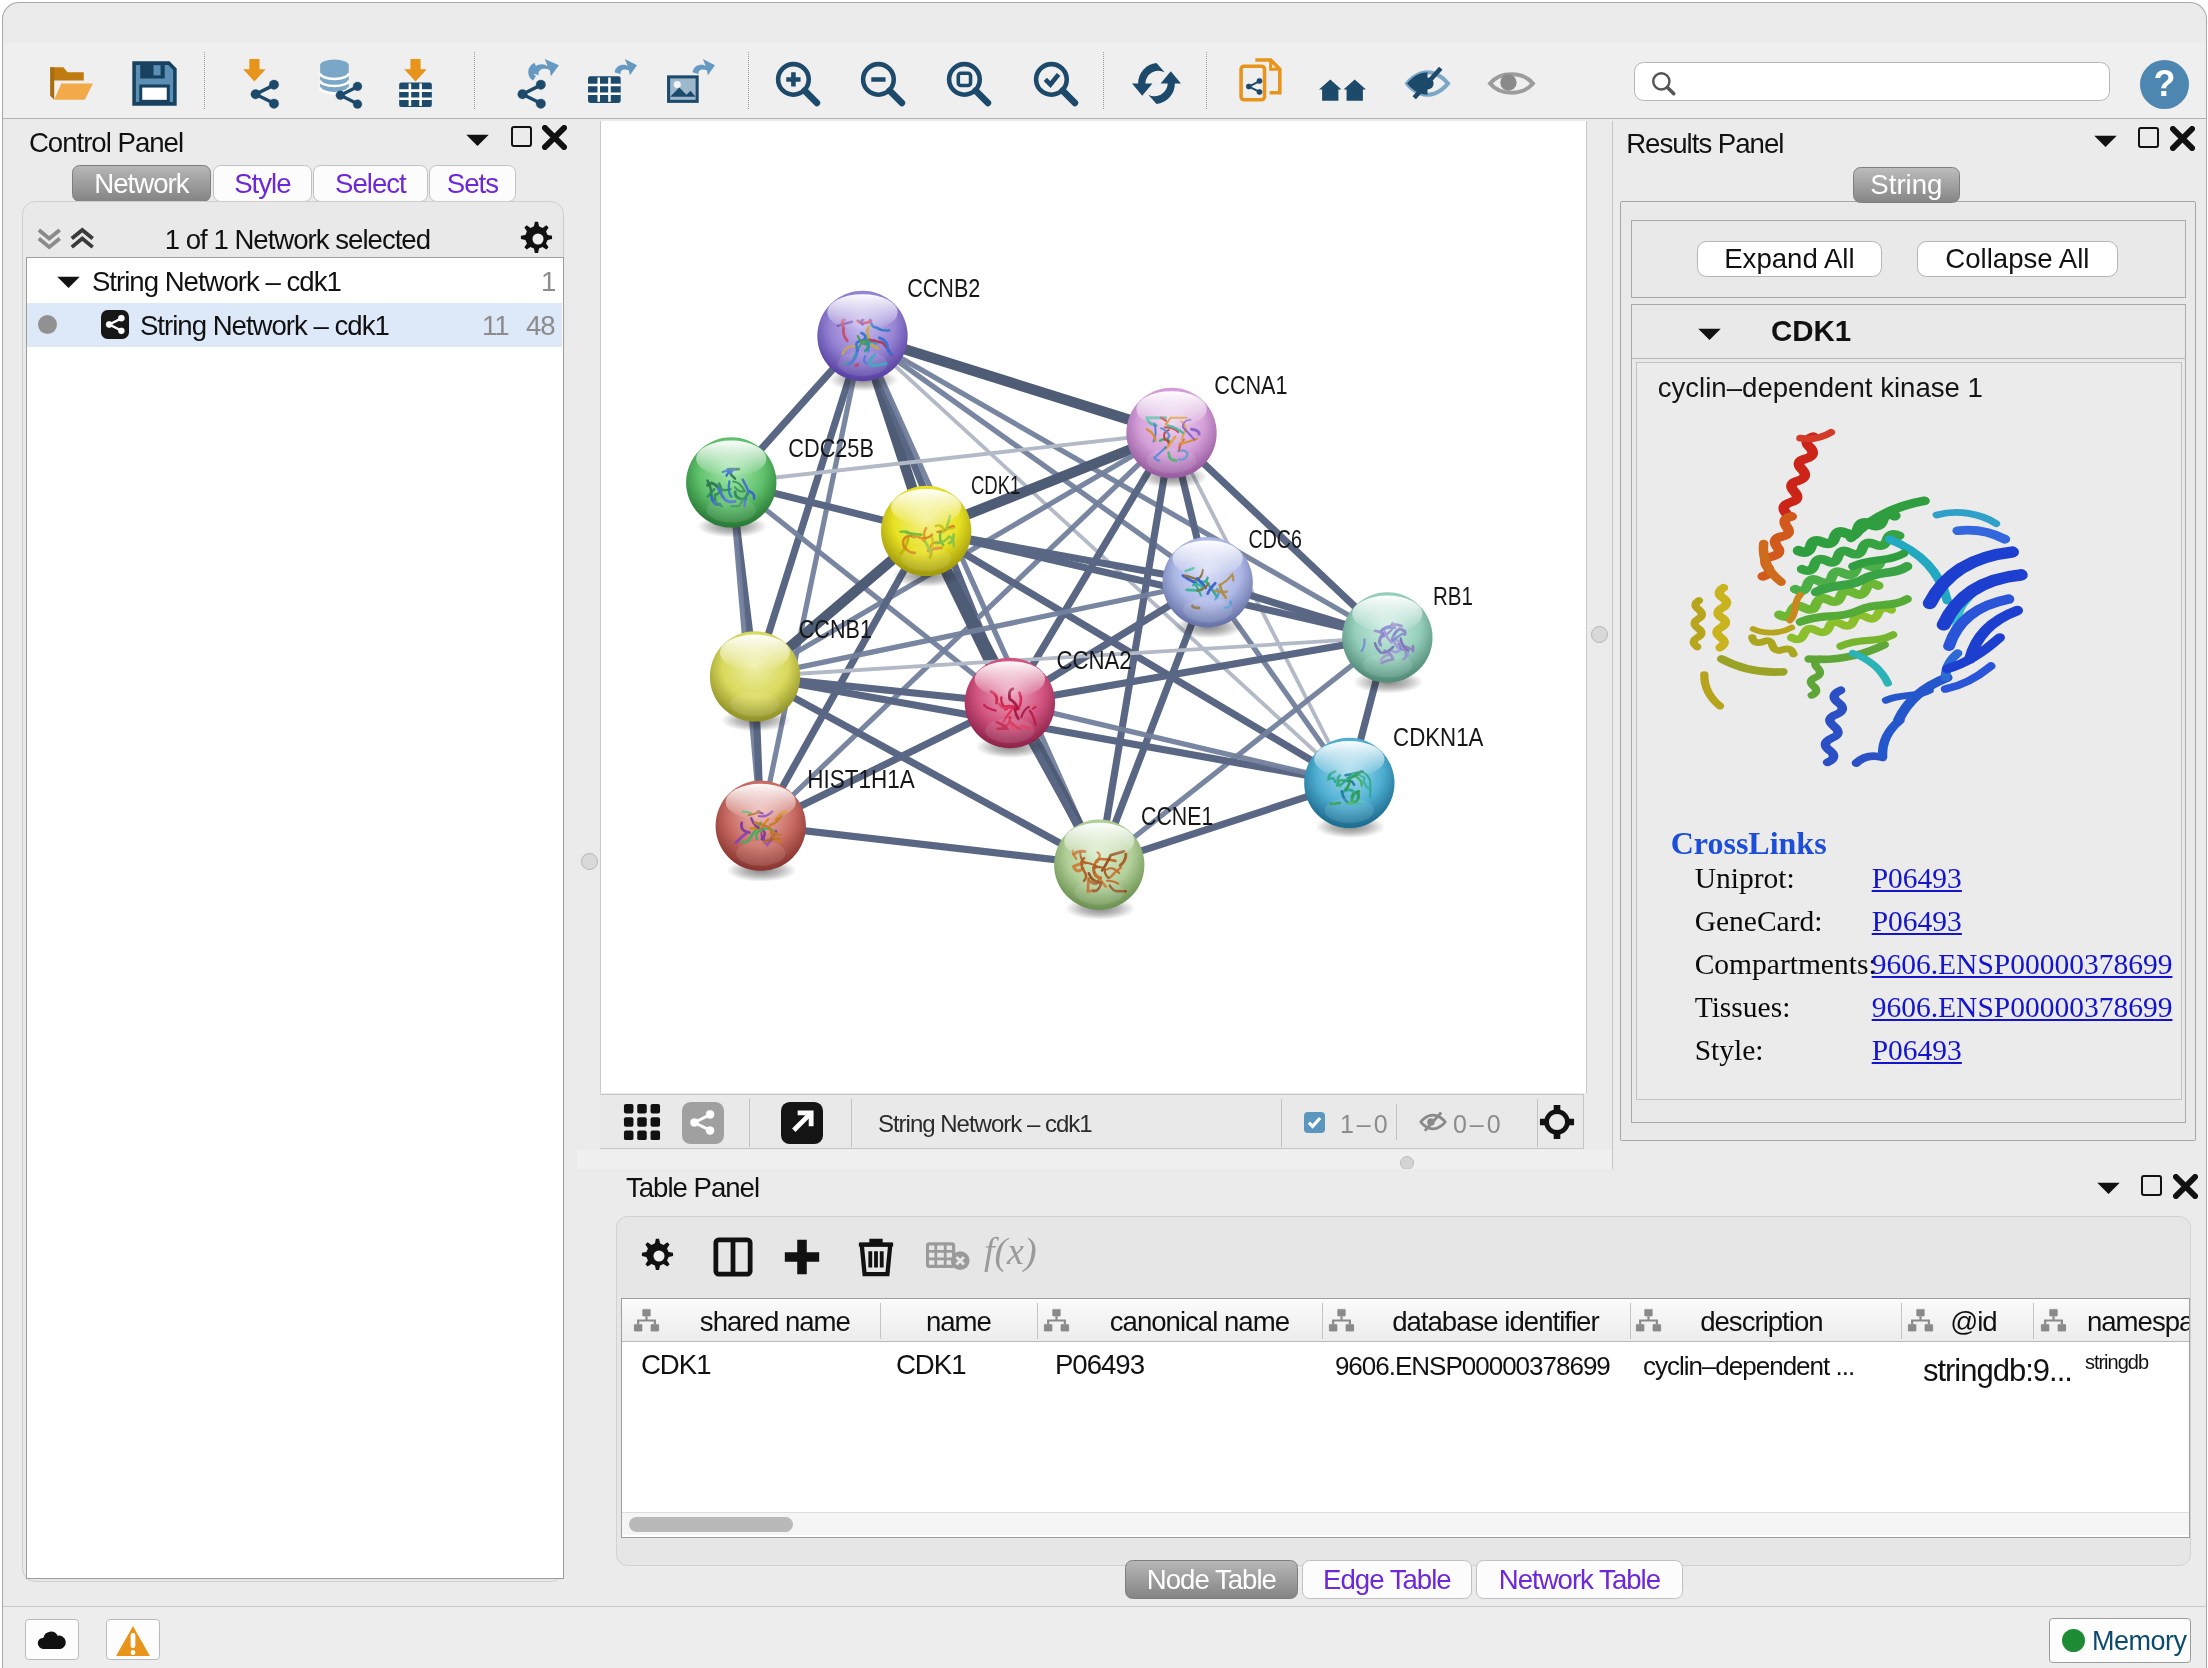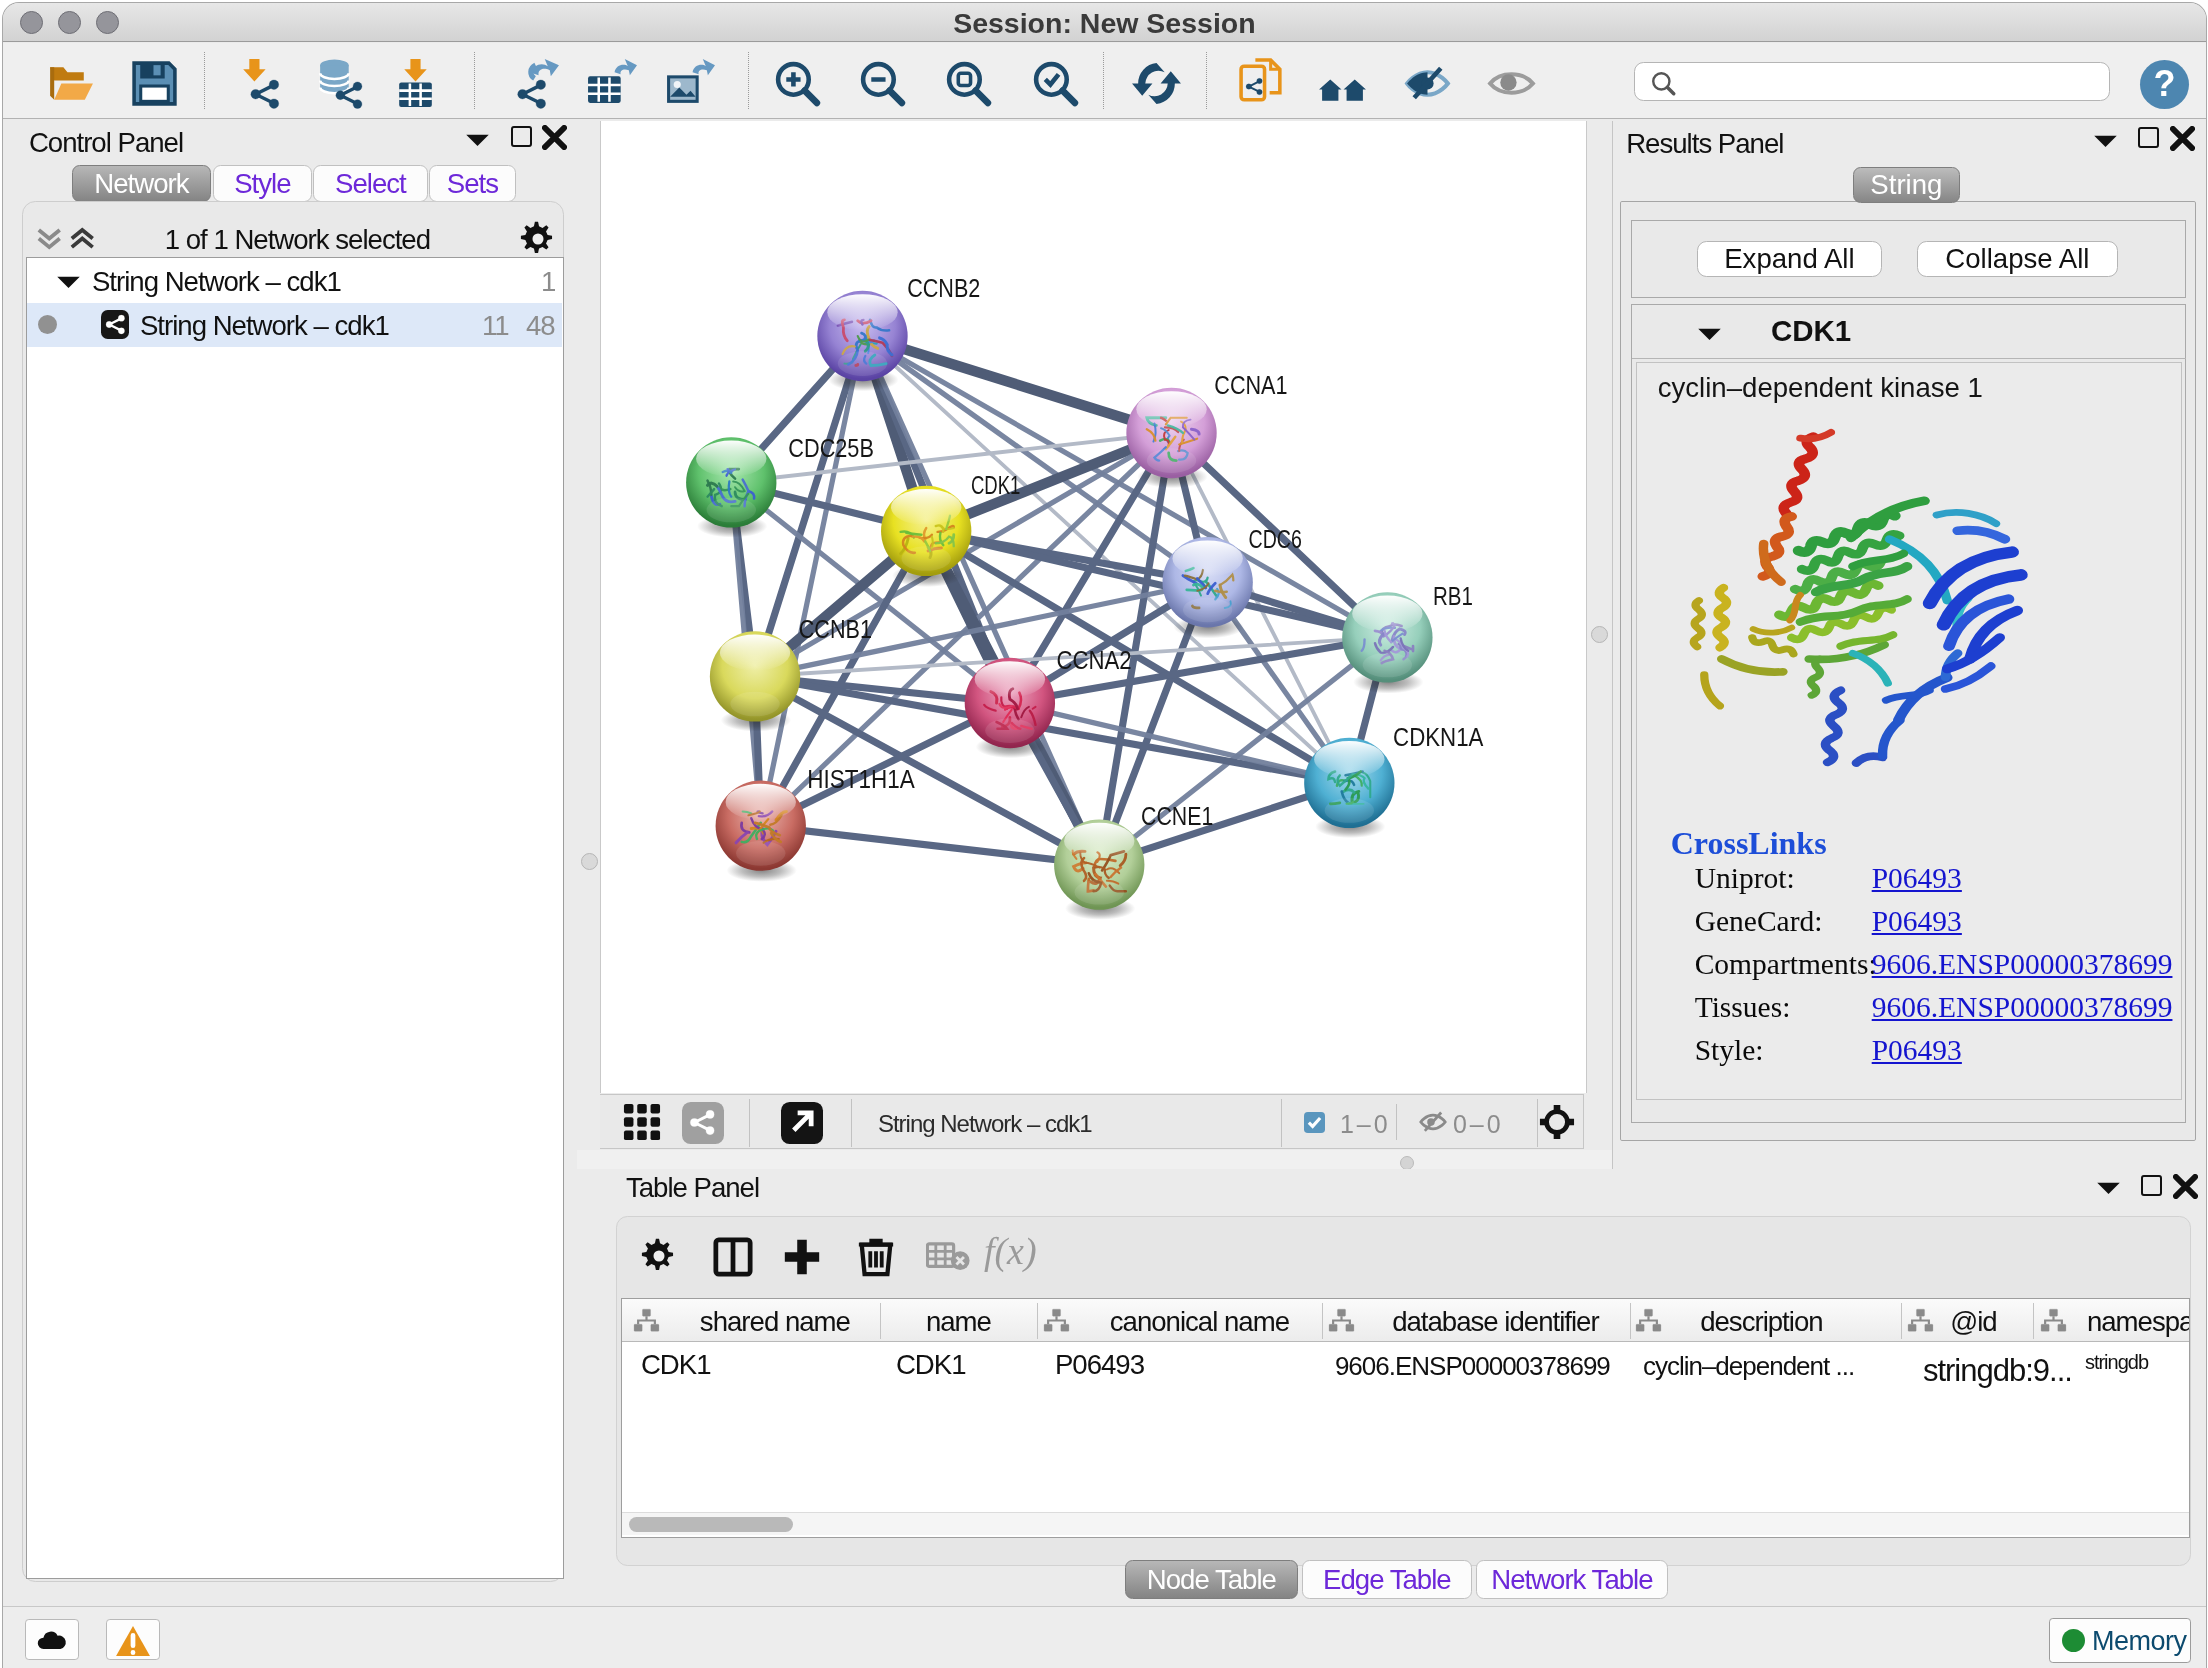--- a/index.html
+++ b/index.html
@@ -76,26 +76,20 @@
     <rect x="66" y="64" width="30" height="26" rx="3"></rect>
     <path d="M50 34 L50 50 M19 64 L19 50 L81 50 L81 64" stroke-width="8" fill="none"></path>
   </g>
   <g id="housepair">
     <path d="M4 50 L26 30 L48 50 L42 50 L42 72 L10 72 L10 50 Z"></path>
     <path d="M52 50 L74 30 L96 50 L90 50 L90 72 L58 72 L58 50 Z"></path>
   </g>
 </defs>
 </svg>
 <div id="win">
-  <div id="titlebar">
-    <div class="tl" style="left:17px;"></div>
-    <div class="tl" style="left:55px;"></div>
-    <div class="tl" style="left:93px;"></div>
-    <div id="title">Session: New Session</div>
-  </div>
   <div id="toolbar">
 
     <svg class="ticon" style="left:41px;" viewBox="0 0 100 100">
       <path d="M12 18 L38 18 L46 28 L78 28 L78 44 L20 44 Z" fill="#c07b10"></path>
       <path d="M12 18 L20 18 L20 82 L12 74 Z" fill="#a96c0e"></path>
       <path d="M20 82 L34 50 L96 50 L80 82 Z" fill="#f2a947"></path>
     </svg>
 
     <svg class="ticon" style="left:126px;" viewBox="0 0 100 100">
       <path d="M10 10 L78 10 L90 22 L90 90 L10 90 Z" fill="#5b8fb4"></path>
@@ -923,21 +917,21 @@
       <div class="ptitle" style="position:absolute;left:1301px;top:54px;font-size:31px;">stringdb:9...</div>
       <div class="ptitle" style="position:absolute;left:1463px;top:52px;font-size:20px;">stringdb</div>
 
       <div style="position:absolute;left:0;top:213px;width:100%;height:23px;background:#f5f5f5;border-top:1px solid #dcdcdc;">
         <div style="position:absolute;left:7.6px;top:3.8px;width:164px;height:15px;background:#b9b9b9;border-radius:7.6px;"></div>
       </div>
     </div>
 
     <div class="tab tabsel" style="left:548px;top:391px;width:173px;height:39px;line-height:37px;">Node Table</div>
     <div class="tab" style="left:725px;top:391px;width:170px;height:39px;line-height:37px;">Edge Table</div>
-    <div class="tab" style="left:899px;top:391px;width:192px;height:39px;line-height:37px;">Network Table</div>
+    <div class="tab" style="left:899px;top:391px;width:207px;height:39px;line-height:37px;">Network Table</div>
   </div>
   <div id="statusbar">
     <div class="btnbox" style="left:22px;top:12.4px;width:54px;height:41px;">
       <svg style="position:absolute;left:8.6px;top:7.6px;" width="34" height="25" viewBox="0 0 36 26">
         <path d="M10 22 A6 6 0 0 1 10 10 A8 8 0 0 1 25 8 A6.5 6.5 0 0 1 28 22 Z" fill="#111"></path>
       </svg>
     </div>
     <div class="btnbox" style="left:103px;top:12.4px;width:54px;height:41px;">
       <svg style="position:absolute;left:8.6px;top:4.8px;" width="36" height="32" viewBox="0 0 38 34">
         <path d="M19 1 L37 33 L1 33 Z" fill="#e8941a"></path>

